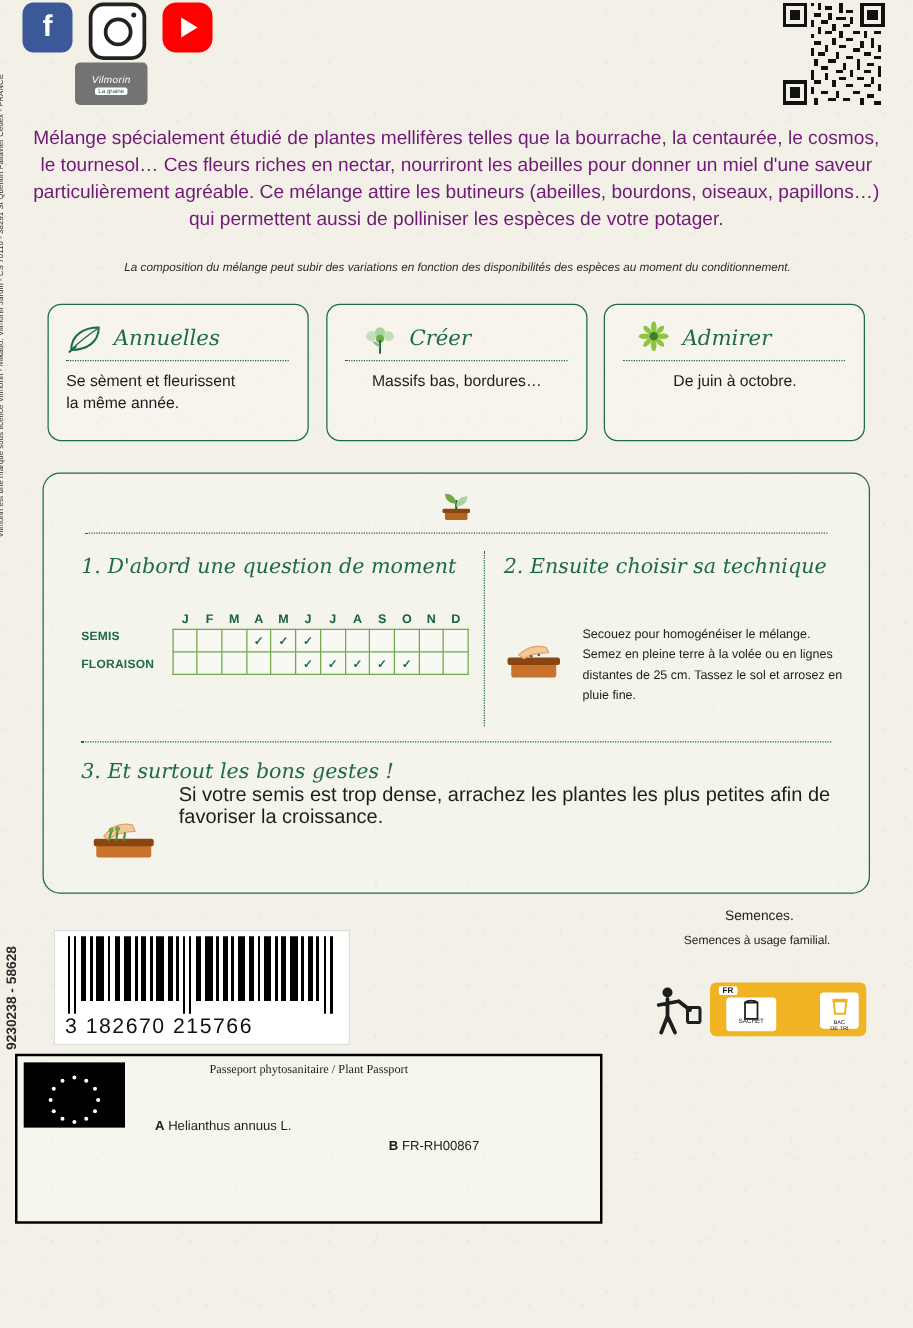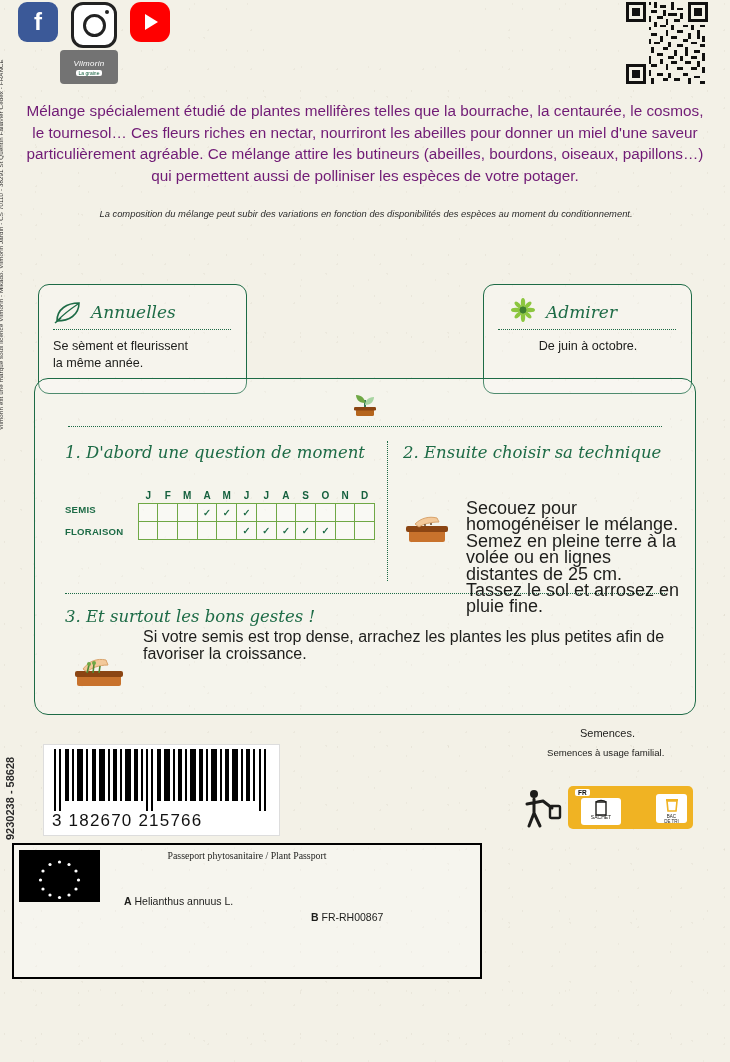--- a/index.html
+++ b/index.html
@@ -52,21 +52,21 @@
   .vleft2{position:absolute;left:4px;top:840px;transform:rotate(-90deg);transform-origin:left top;
     font-size:11px;font-weight:bold;color:#2b2b2b;white-space:nowrap;}
 
   
   .intro{position:absolute;left:22px;top:100px;width:686px;text-align:center;
     font-size:15.3px;line-height:21.5px;color:#701a75;}
   .note{position:absolute;left:30px;top:208px;width:672px;text-align:center;
     font-size:9.4px;font-style:italic;color:#2b2b2b;}
 
   
-  .boxes{position:absolute;left:38px;top:243px;width:654px;display:flex;justify-content:space-between;margin-top:41px;}
+  .boxes{position:absolute;left:38px;top:243px;width:654px;display:flex;justify-content:space-between;}
   .box{width:207px;height:108px;border:1.6px solid #1d6b46;border-radius:11px;background:rgba(255,255,255,.25);
        position:relative;}
   .box .hd{display:flex;align-items:center;gap:8px;padding:9px 0 0 14px;height:36px;}
   .box .ttl{font-family:"DejaVu Serif", serif;font-style:italic;font-size:17px;color:#1d6b46;}
   .box .dots{position:absolute;left:14px;top:44px;width:178px;border-top:1.4px dotted #1d6b46;}
   .box .bd{position:absolute;left:14px;top:53px;width:182px;font-size:12.6px;line-height:16.5px;color:#1d1d1b;}
   .box.c1 .bd{text-align:left;}
   .box.c2 .bd, .box.c3 .bd{text-align:center;left:12px;width:184px;}
 
   
@@ -80,21 +80,21 @@
   .col-left{position:absolute;left:30px;top:64px;width:310px;}
   .col-right{position:absolute;left:368px;top:64px;width:278px;}
   .vdiv{position:absolute;left:352px;top:62px;height:140px;border-left:1.4px dotted #1d6b46;}
   .hdiv{position:absolute;left:30px;top:214px;width:600px;border-top:1.4px dotted #1d6b46;}
   table.cal-t{border-collapse:collapse;}
   table.cal-t td{width:17.5px;height:15px;border:1px solid #6fa845;text-align:center;
     font-size:9.5px;font-weight:bold;color:#1d6b46;background:rgba(255,255,255,.45);}
   table.cal-t tr.months td{border:none;background:none;color:#15603e;font-size:10px;height:13px;}
   .rowlbl{position:absolute;font-size:9.6px;font-weight:bold;color:#1d6b46;letter-spacing:.2px;}
 
-  .right-text{position:absolute;left:63px;top:38px;width:215px;font-size:18px;line-height:16.4px;}
+  .right-text{position:absolute;left:63px;top:38px;width:215px;font-size:10px;line-height:16.4px;}
   .step3-text{position:absolute;left:98px;top:250px;width:548px;font-size:16px;line-height:16.6px;margin-left:10px;}
 
   
   .bcbox{position:absolute;left:43px;top:744px;width:235px;height:90px;background:#fff;border:1px solid #ddd;}
   .bars{position:absolute;left:6px;top:4px;height:62px;width:223px;}
   .bcnum{position:absolute;left:8px;top:66px;width:221px;font-size:17px;letter-spacing:1.2px;color:#111;font-family:"Liberation Sans",sans-serif;}
 
   
   .sem1{position:absolute;left:580px;top:727px;font-size:11px;}
   .sem2{position:absolute;left:547px;top:747px;font-size:9.6px;}
@@ -240,20 +240,35 @@
         <path d="M5 21 C12 14 19 9 25 5" stroke="#1d6b46" stroke-width="1.2" fill="none"></path>
         <path d="M2 24 L8 19" stroke="#1d6b46" stroke-width="1.6"></path>
       </svg>
       <div class="ttl">Annuelles</div>
     </div>
     <div class="dots"></div>
     <div class="bd" style="white-space:pre-line">Se sèment et fleurissent
 la même année.</div>
   </div>
 
+  <div class="box c2">
+    <div class="hd" style="padding-left:26px;">
+      <svg width="32" height="28" viewBox="0 0 32 28">
+        <circle cx="16" cy="9" r="4.2" fill="#a8d5a2"></circle>
+        <circle cx="9" cy="12" r="4" fill="#bfe0b8"></circle>
+        <circle cx="23" cy="12" r="4" fill="#bfe0b8"></circle>
+        <circle cx="16" cy="14" r="3.2" fill="#6fa845"></circle>
+        <path d="M16 15 L16 26" stroke="#1d6b46" stroke-width="1.6"></path>
+        <path d="M16 21 C11 19 10 16 10 16 C14 16 16 19 16 21Z" fill="#8cbf7a"></path>
+      </svg>
+      <div class="ttl">Créer</div>
+    </div>
+    <div class="dots"></div>
+    <div class="bd">Massifs bas, bordures…</div>
+  </div>
 
   <div class="box c3">
     <div class="hd" style="padding-left:24px;">
       <svg width="30" height="28" viewBox="0 0 30 28">
         <g fill="#8cc63f">
           <ellipse cx="15" cy="5" rx="2.2" ry="5"></ellipse>
             <ellipse cx="15" cy="19" rx="2.2" ry="5"></ellipse>
           <ellipse cx="8" cy="12" rx="5" ry="2.2"></ellipse>
             <ellipse cx="22" cy="12" rx="5" ry="2.2"></ellipse>
           <ellipse cx="10" cy="7" rx="2" ry="4.4" transform="rotate(-45 10 7)"></ellipse>

